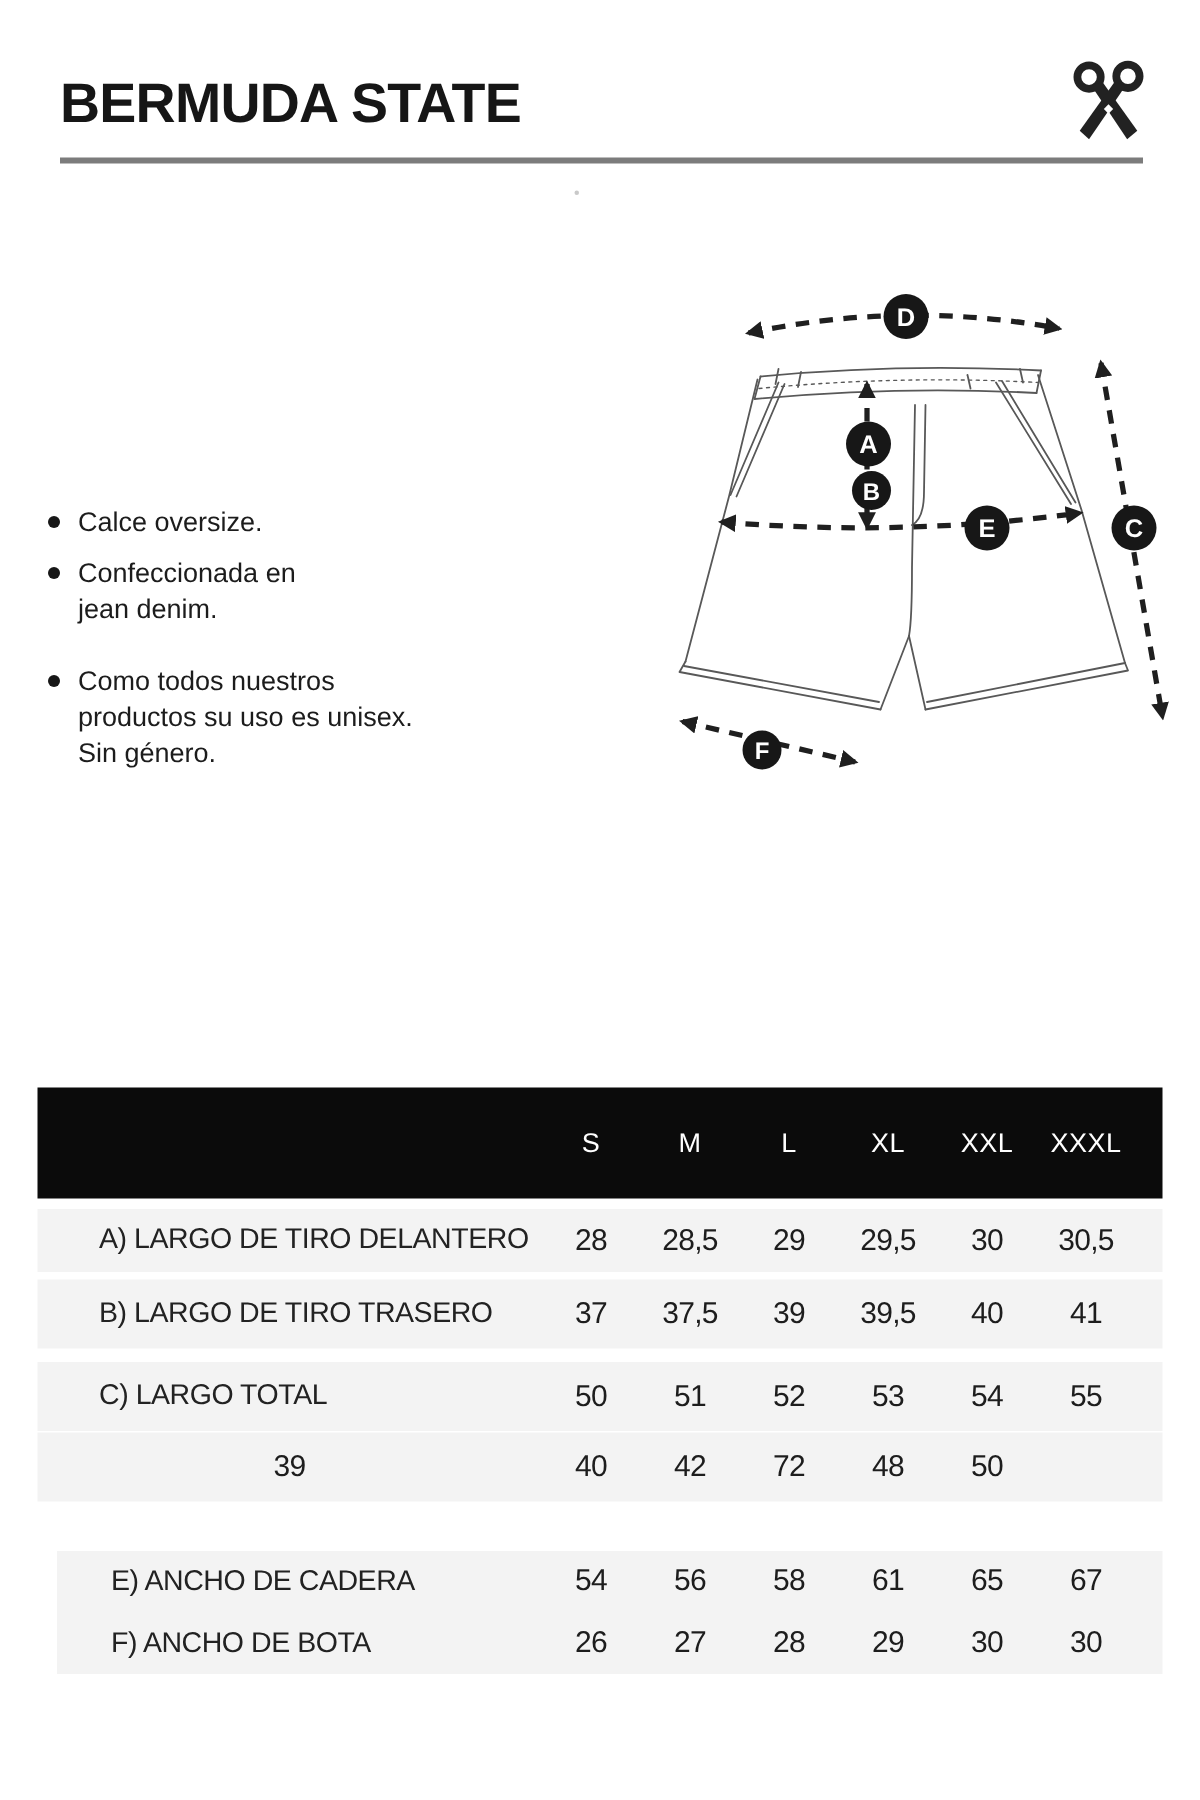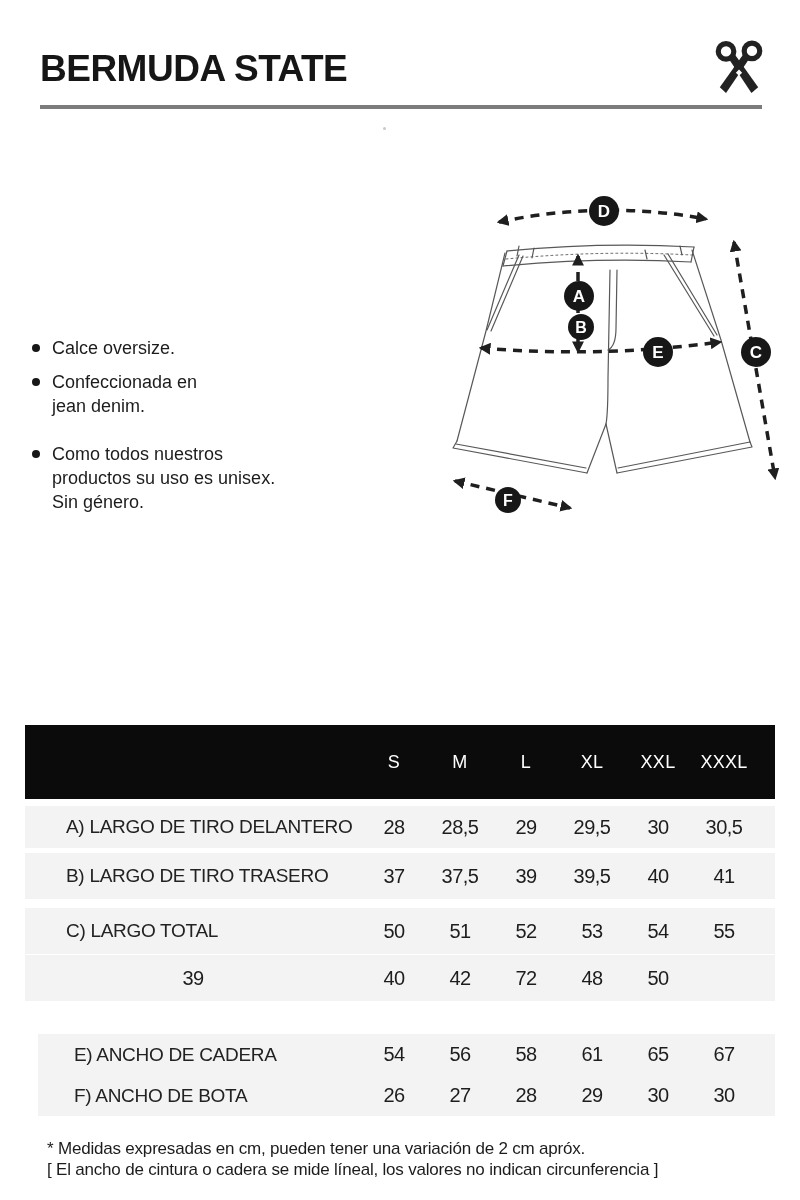--- a/index.html
+++ b/index.html
@@ -202,18 +202,14 @@
       <div class="rlabel">F) ANCHO DE BOTA</div>
       <div class="cell">26</div>
       <div class="cell">27</div>
       <div class="cell">28</div>
       <div class="cell">29</div>
       <div class="cell">30</div>
       <div class="cell">30</div>
     </div>
   </div>
 
-  <div class="notes">
-    <div>* Medidas expresadas en cm, pueden tener una variación de 2 cm apróx.</div>
-    <div>[ El ancho de cintura o cadera se mide líneal, los valores no indican circunferencia ]</div>
-  </div>
 
 </div>
 
 </body></html>

